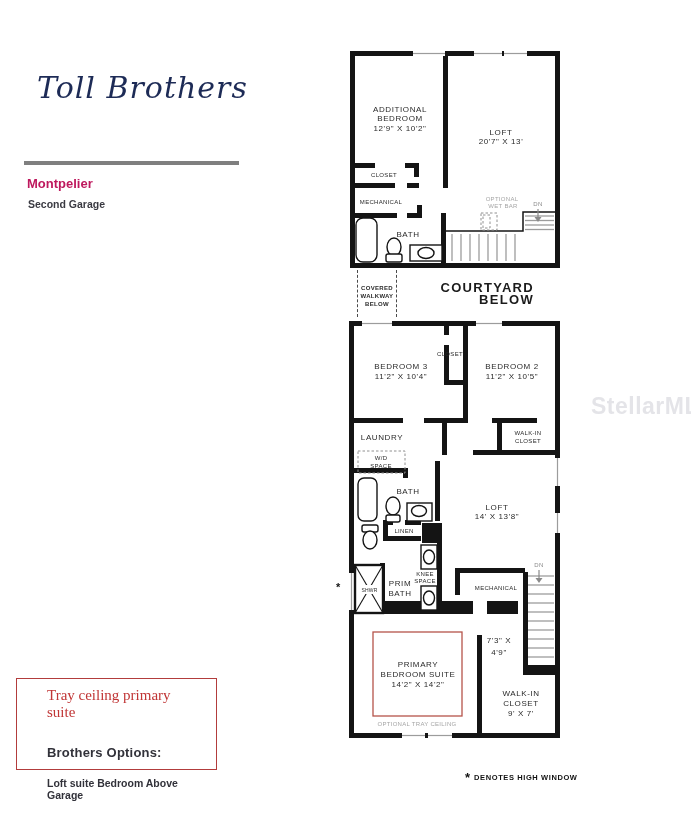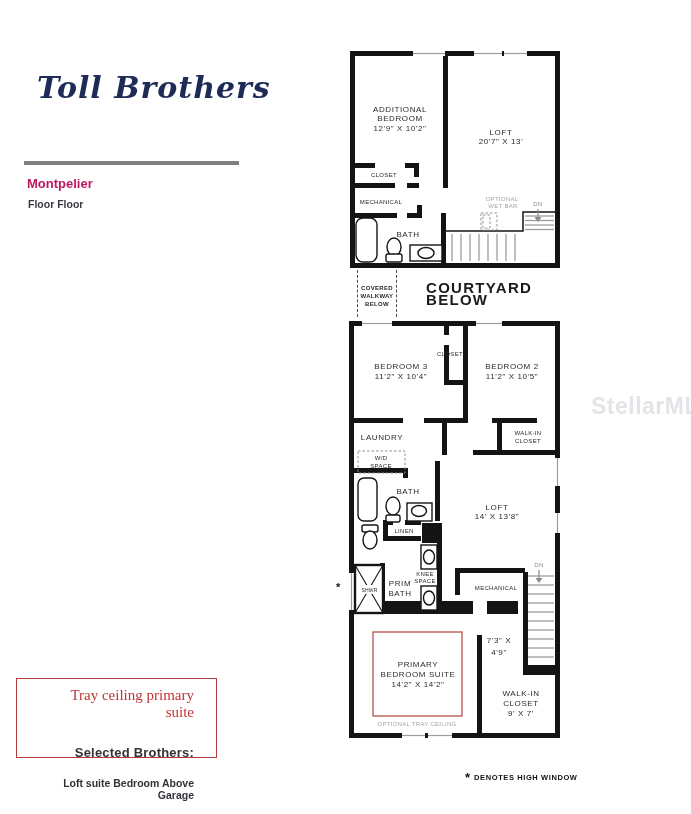--- a/index.html
+++ b/index.html
@@ -1,19 +1,19 @@
 <!DOCTYPE html>
 <html><head>
 <meta charset="utf-8">
 <style>
   html,body{margin:0;padding:0;background:#fff;}
   .page{position:relative;width:691px;height:814px;background:#fff;overflow:hidden;
         font-family:"Liberation Sans",sans-serif;}
   .logo{position:absolute;left:37px;top:70px;font-family:"DejaVu Serif",serif;
-        font-style:italic;font-weight:bold;font-size:30px;color:#1d2b56;letter-spacing:1px;}
+        font-style:italic;font-weight:normal;font-size:30px;color:#1d2b56;letter-spacing:1px;}
   .rule{position:absolute;left:24px;top:161px;width:215px;height:4px;background:#7f7f7f;}
   .plan-name{position:absolute;left:27px;top:176px;font-size:13px;font-weight:bold;color:#be185d;}
   .floor-label{position:absolute;left:28px;top:198px;font-size:10.5px;font-weight:bold;color:#3a3a42;}
   .watermark{position:absolute;left:591px;top:393px;font-size:23px;font-weight:bold;
         color:rgba(184,184,194,0.38);letter-spacing:0.5px;white-space:nowrap;}
   svg{position:absolute;}
   #upper-plan{left:348px;top:48px;}
   #lower-plan{left:347px;top:319px;}
   svg text{font-family:"Liberation Sans",sans-serif;fill:#2a2a2a;}
   .t8{font-size:8px;letter-spacing:0.6px;}
@@ -25,41 +25,41 @@
   .thin{stroke:#141414;stroke-width:1.5;fill:none;}
   .fix{stroke:#141414;stroke-width:1.4;fill:#fff;}
   .tread{stroke:#9c9c9c;stroke-width:1.3;}
   .win{stroke:#9c9c9c;stroke-width:1.2;}
   .dash{stroke:#909090;stroke-width:1;fill:none;stroke-dasharray:2.5 2;}
   .xline{stroke:#141414;stroke-width:1.1;}
   .redrect{stroke:#b5544a;stroke-width:1.3;fill:none;}
   .walkway{position:absolute;left:357px;top:270px;width:40px;height:47px;box-sizing:border-box;
         border-left:1px dashed #4a4a4a;border-right:1px dashed #4a4a4a;padding-top:14px;
         text-align:center;font-size:6px;line-height:8px;letter-spacing:0.3px;color:#2a2a2a;font-weight:bold;}
-  .courtyard{position:absolute;left:426px;top:282px;width:108px;text-align:left;
-        font-size:15px;line-height:12px;letter-spacing:1.3px;color:#1b1b1b;font-weight:bold;}
+  .courtyard{position:absolute;left:426px;top:282px;width:108px;text-align:right;
+        font-size:13px;line-height:12px;letter-spacing:1.3px;color:#1b1b1b;font-weight:bold;}
   .high-star{position:absolute;left:336px;top:581px;font-size:11px;font-weight:bold;color:#111;}
   .footnote{position:absolute;left:465px;top:739px;color:#111;white-space:nowrap;margin-top:27px;}
   .footnote .star{font-size:13px;font-weight:bold;vertical-align:-2px;}
   .footnote .fn-text{font-size:7.5px;font-weight:bold;letter-spacing:0.6px;margin-left:4px;}
-  .options-box{position:absolute;left:16px;top:678px;width:201px;height:80px;box-sizing:border-box;
-        border:1px solid #b23c3c;padding:8px 22px;text-align:right;}
+  .options-box{position:absolute;left:16px;top:678px;width:201px;height:92px;box-sizing:border-box;
+        border:1px solid #b23c3c;padding:8px 30px;}
   .opt-highlight{margin:0;font-family:"Liberation Serif",serif;font-size:15px;color:#c03535;}
   .opt-heading{margin:24px 0 0 0;font-size:13px;font-weight:bold;color:#32323a;letter-spacing:0.2px;}
   .opt-option{margin:17px 0 0 0;font-size:10.5px;font-weight:bold;color:#32323a;}
 </style>
 </head>
 <body>
 
 <div class="page">
 
   <div class="logo">Toll Brothers</div>
   <div class="rule"></div>
   <div class="plan-name">Montpelier</div>
-  <div class="floor-label">Floor Floor</div>
+  <div class="floor-label">Second Garage</div>
   <div class="watermark">StellarMLS</div>
 
   <svg id="upper-plan" width="214" height="222" viewBox="0 0 214 222">
     <g>
       <rect class="wall" x="2" y="3" width="210" height="5"></rect>
       <rect class="wall" x="2" y="215" width="210" height="5"></rect>
       <rect class="wall" x="2" y="3" width="5" height="217"></rect>
       <rect class="wall" x="207" y="3" width="5" height="217"></rect>
       <rect class="wall" x="95" y="8" width="5" height="132"></rect>
       <rect class="wall" x="93" y="165" width="5" height="55"></rect>
@@ -256,17 +256,17 @@
   </svg>
 
   <div class="high-star">*</div>
 
   <div class="footnote">
     <span class="star">*</span><span class="fn-text">DENOTES HIGH WINDOW</span>
   </div>
 
   <div class="options-box">
     <p class="opt-highlight">Tray ceiling primary suite</p>
-    <p class="opt-heading">Selected Brothers:</p>
+    <p class="opt-heading">Brothers Options:</p>
     <p class="opt-option">Loft suite Bedroom Above Garage</p>
   </div>
 
 </div>
 
 </body></html>

